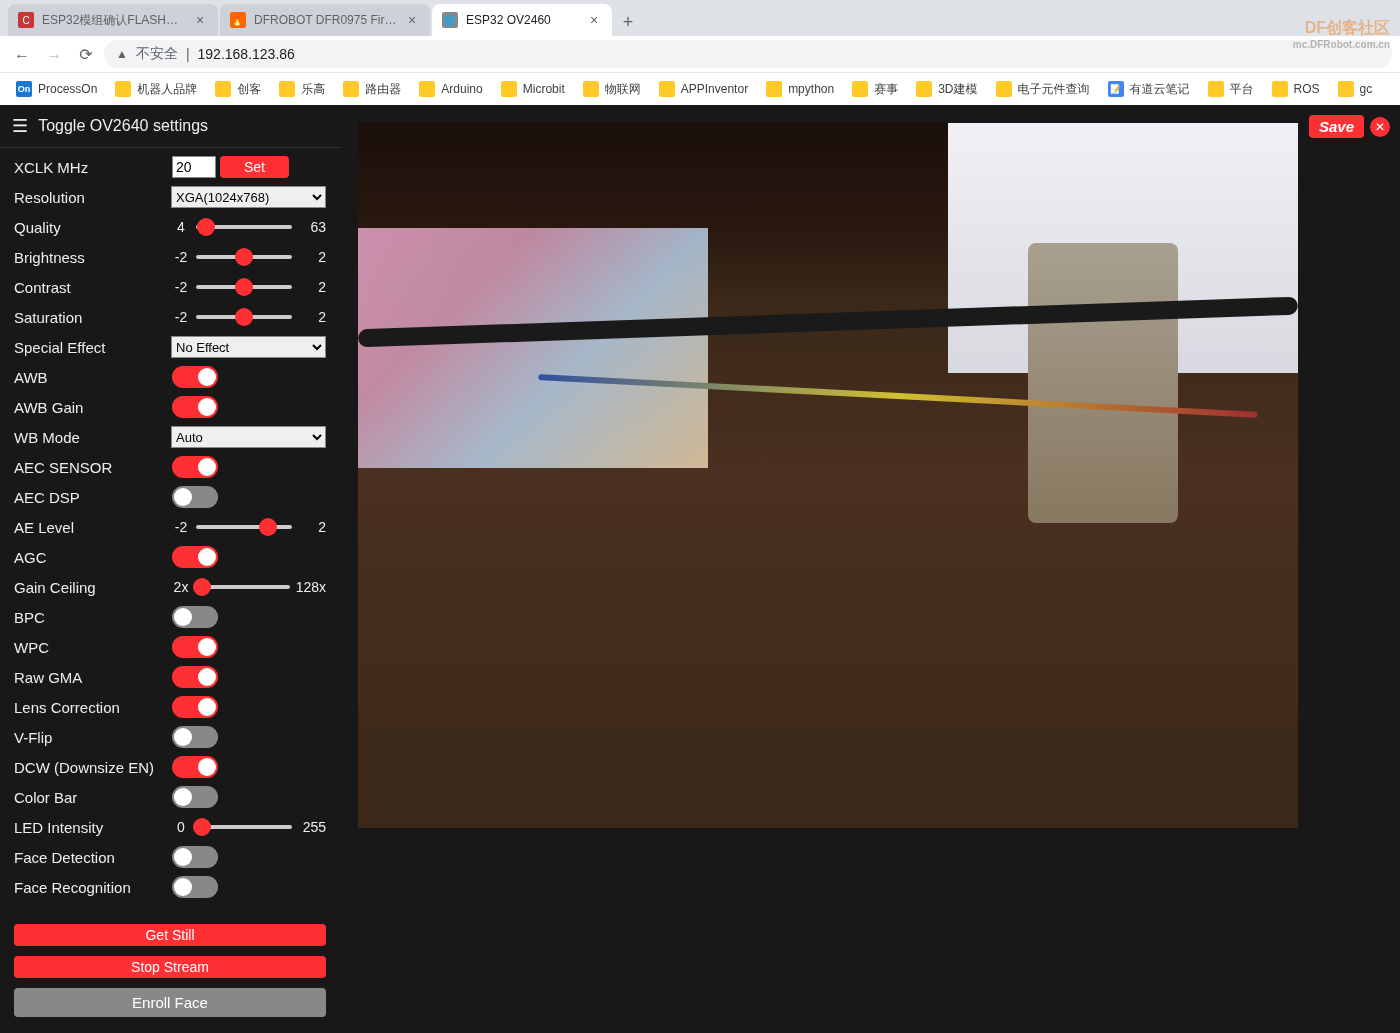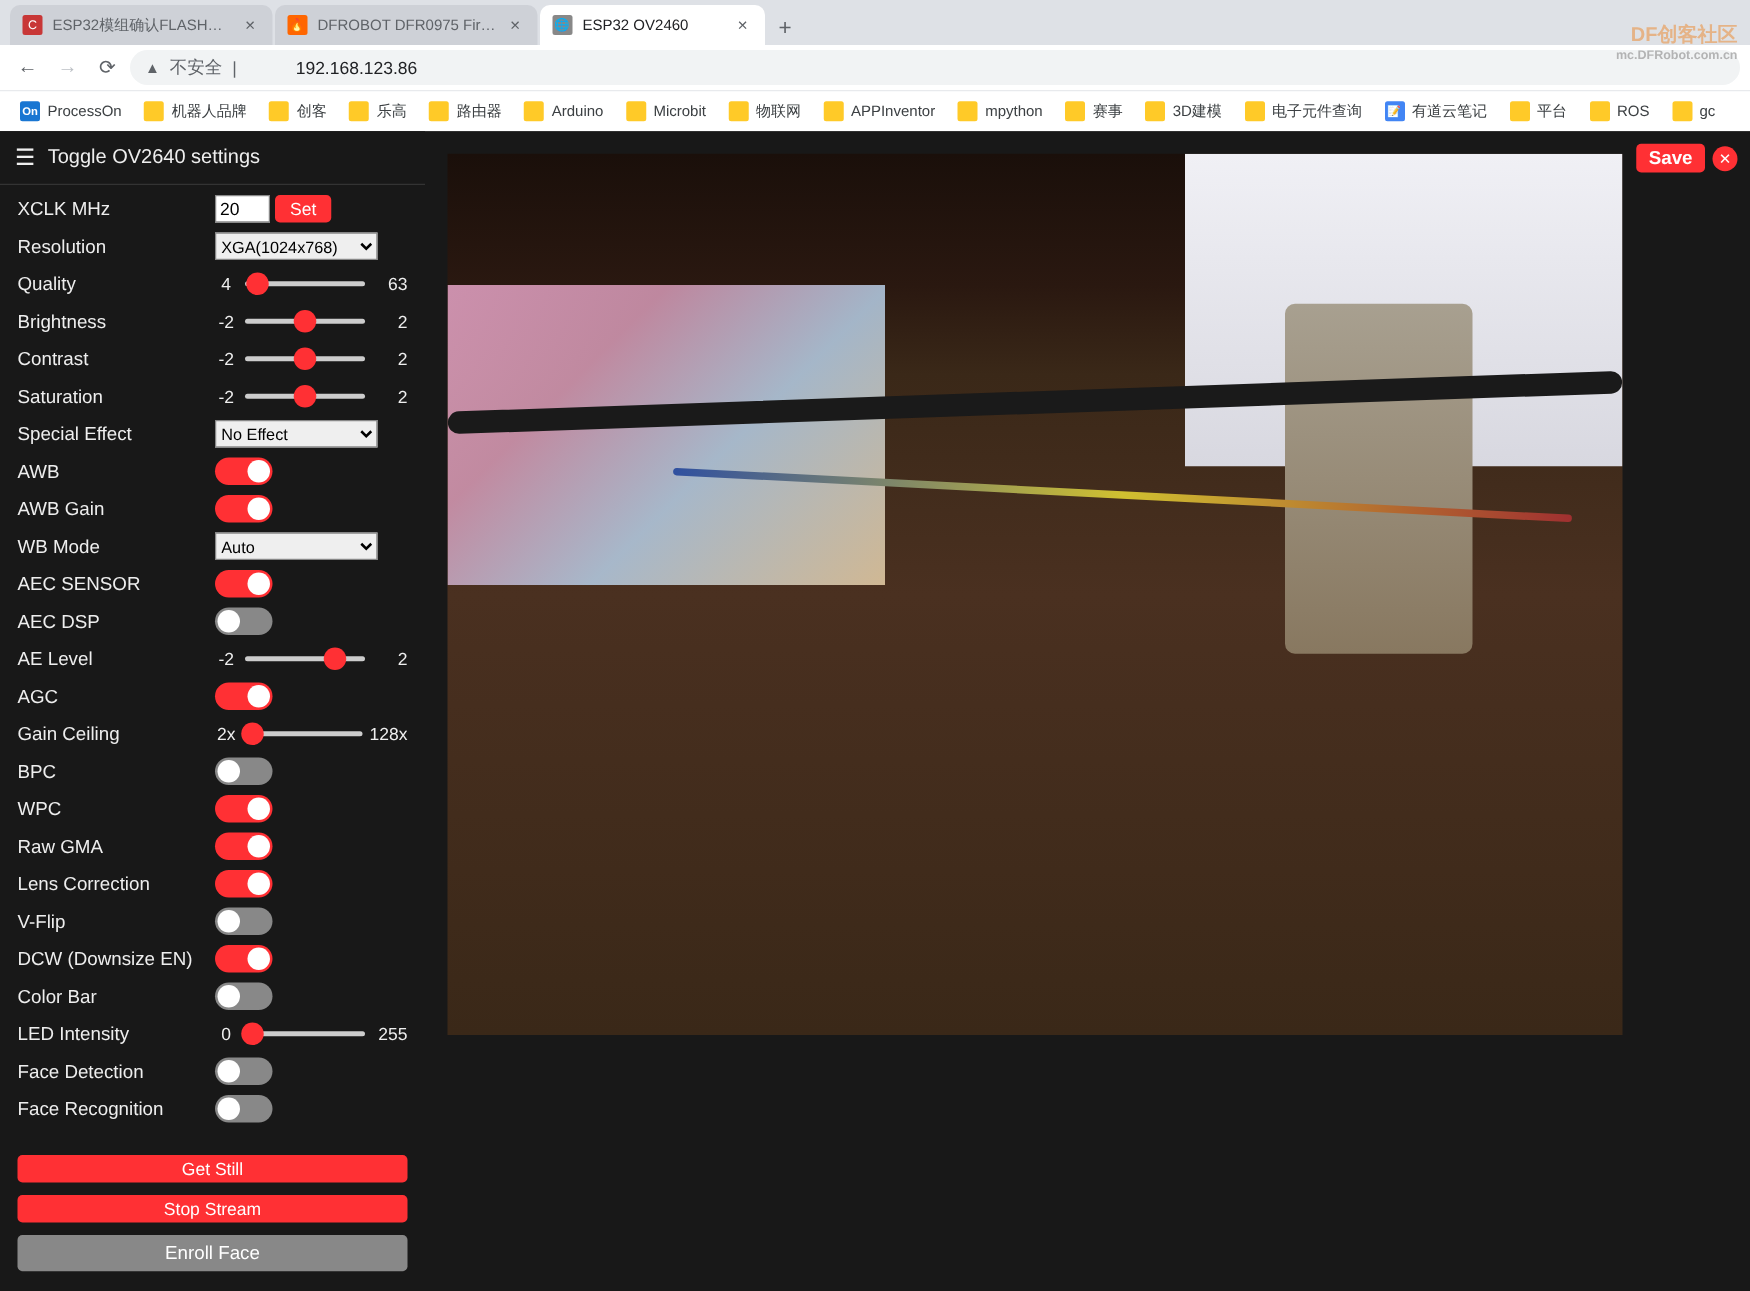--- a/index.html
+++ b/index.html
@@ -14,43 +14,43 @@
 .tab-title { flex: 1; white-space: nowrap; overflow: hidden; text-overflow: ellipsis; }
 .tab-close { width: 16px; height: 16px; display: flex; align-items: center; justify-content: center; color: #5f6368; font-size: 14px; margin-left: 4px; flex-shrink: 0; }
 .new-tab { width: 28px; height: 28px; display: flex; align-items: center; justify-content: center; font-size: 18px; color: #5f6368; }
 
 .address-row { display: flex; align-items: center; height: 36px; background: #fff; padding: 0 8px; gap: 4px; }
 .nav-btn { width: 28px; height: 28px; display: flex; align-items: center; justify-content: center; color: #5f6368; border-radius: 50%; }
 .nav-btn.disabled { color: #bdc1c6; }
 .address-bar { flex: 1; height: 28px; background: #f1f3f4; border-radius: 14px; display: flex; align-items: center; padding: 0 12px; font-size: 14px; color: #202124; gap: 8px; }
 .warn-icon { color: #5f6368; font-size: 12px; }
 .insecure { color: #5f6368; }
-.url { color: #202124; margin-left: 39px; }
+.url { color: #202124; }
 .watermark { position: absolute; right: 10px; top: 18px; text-align: right; color: #e8a05f; font-weight: bold; opacity: 0.7; }
 .watermark .line1 { font-size: 16px; }
 .watermark .line2 { font-size: 10px; color: #999; }
 
 .bookmarks-bar { display: flex; align-items: center; height: 30px; background: #fff; padding: 16px 8px; gap: 2px; border-top: 1px solid #e8eaed; overflow: hidden; }
 .bookmark { display: flex; align-items: center; padding: 0 8px; height: 24px; font-size: 12px; color: #3c4043; border-radius: 4px; white-space: nowrap; }
 .bm-icon { width: 16px; height: 16px; margin-right: 6px; border-radius: 2px; flex-shrink: 0; }
 .folder-icon { background: #ffca28; }
 
 
 .app { display: flex; height: calc(100vh - 102px); background: #181818; }
 .sidebar { width: 340px; background: #181818; color: #eee; overflow-y: auto; }
 .sidebar-header { display: flex; align-items: center; padding: 10px 12px; font-size: 16px; border-bottom: 1px solid #333; }
 .menu-icon { margin-right: 10px; font-size: 18px; }
 .controls { padding: 4px 14px 14px; }
 .control-row { display: flex; align-items: center; min-height: 30px; }
 .control-label { width: 158px; font-size: 15px; }
 .control-inputs { display: flex; align-items: center; gap: 4px; flex: 1; }
 .num-input { width: 44px; height: 22px; font-size: 14px; padding: 0 3px; border: 1px solid #888; }
-.btn-red { background: #ff3034; color: #fff; border: none; border-radius: 4px; padding: 3px 12px; font-size: 14px; cursor: pointer; }
+.btn-red { background: #ff3034; color: #fff; border: none; border-radius: 4px; padding: 3px 24px; font-size: 14px; cursor: pointer; }
 .btn-gray { background: #888; color: #fff; border: none; border-radius: 4px; padding: 6px 12px; font-size: 15px; cursor: pointer; }
-select { width: 130px; height: 22px; font-size: 13px; border: 1px solid #888; }
+select { width: 155px; height: 22px; font-size: 13px; border: 1px solid #888; }
 
 .slider-wrap { display: flex; align-items: center; gap: 6px; flex: 1; }
 .slider-min, .slider-max { font-size: 14px; min-width: 18px; text-align: center; }
 .slider-max { text-align: right; min-width: 28px; }
 .slider-track { position: relative; flex: 1; height: 4px; background: #ccc; border-radius: 2px; }
 .slider-thumb { position: absolute; top: 50%; transform: translate(-50%, -50%); width: 18px; height: 18px; background: #ff3034; border-radius: 50%; }
 
 .toggle { width: 46px; height: 22px; border-radius: 11px; position: relative; cursor: pointer; }
 .toggle.on { background: #ff3034; }
 .toggle.off { background: #888; }
@@ -61,21 +61,21 @@
 .action-buttons { display: flex; gap: 10px; padding: 8px 14px 14px; flex-direction: column; }
 
 .stream-area { flex: 1; position: relative; padding: 18px 0 0 18px; }
 .stream-img { width: 940px; height: 705px; background: linear-gradient(180deg, #1a0f0a 0%, #2a1810 15%, #3a2818 25%, #4a3020 50%, #3a2818 100%); position: relative; overflow: hidden; }
 .stream-overlay1 { position: absolute; left: 0; top: 105px; width: 350px; height: 240px; background: linear-gradient(135deg, #e8a5c8 0%, #d89bb8 30%, #b8d0e8 60%, #e8d0a8 100%); opacity: 0.85; }
 .stream-overlay2 { position: absolute; right: 0; top: 0; width: 350px; height: 250px; background: linear-gradient(180deg, #f0f0f5 0%, #d8d8e0 100%); }
 .stream-overlay3 { position: absolute; right: 120px; top: 120px; width: 150px; height: 280px; background: linear-gradient(180deg, #a8a090 0%, #887860 100%); border-radius: 8px; }
 .stream-cable { position: absolute; left: 0; top: 190px; right: 0; height: 18px; background: #1a1a1a; border-radius: 10px; transform: rotate(-2deg); }
 .stream-cable2 { position: absolute; left: 180px; top: 270px; right: 40px; height: 6px; background: linear-gradient(90deg, #3050a0 0%, #d0c030 50%, #a03030 100%); border-radius: 3px; transform: rotate(3deg); }
 .save-badge { position: absolute; top: 10px; right: 10px; display: flex; align-items: center; gap: 6px; }
-.save-btn { background: #ff3034; color: #fff; border: none; border-radius: 4px; padding: 3px 10px; font-size: 15px; font-weight: bold; }
+.save-btn { background: #ff3034; color: #fff; border: none; border-radius: 4px; padding: 3px 10px; font-size: 15px; font-weight: bold; font-style: italic; }
 .close-badge { width: 20px; height: 20px; background: #ff3034; border-radius: 50%; color: #fff; display: flex; align-items: center; justify-content: center; font-size: 12px; }
 
 ::-webkit-scrollbar { width: 8px; }
 ::-webkit-scrollbar-track { background: #2a2a2a; }
 ::-webkit-scrollbar-thumb { background: #555; border-radius: 4px; }
 </style>
 </head>
 <body>
 
 <div class="browser-chrome">

